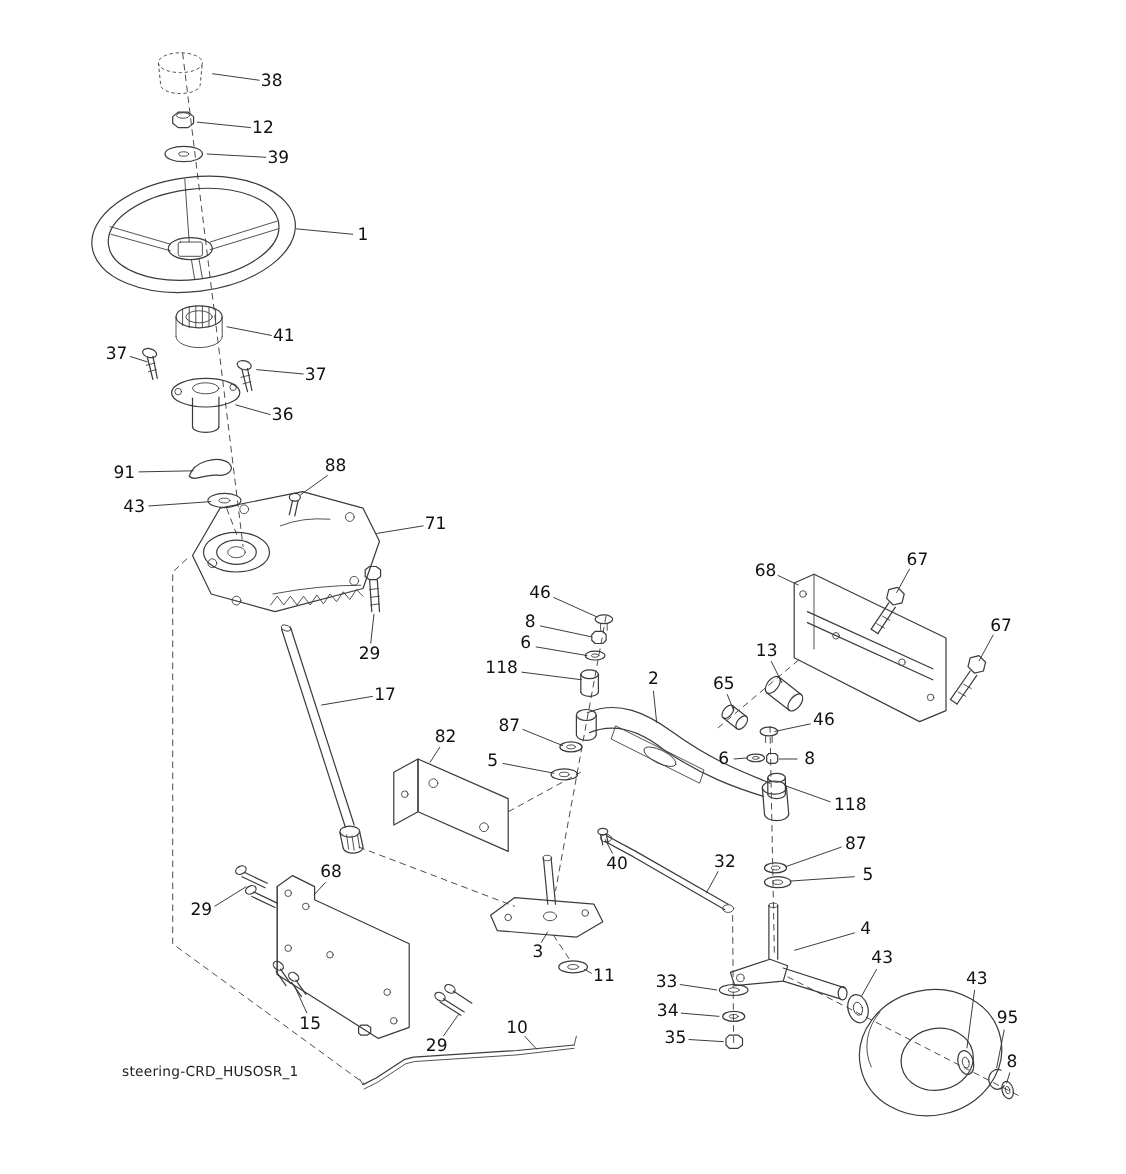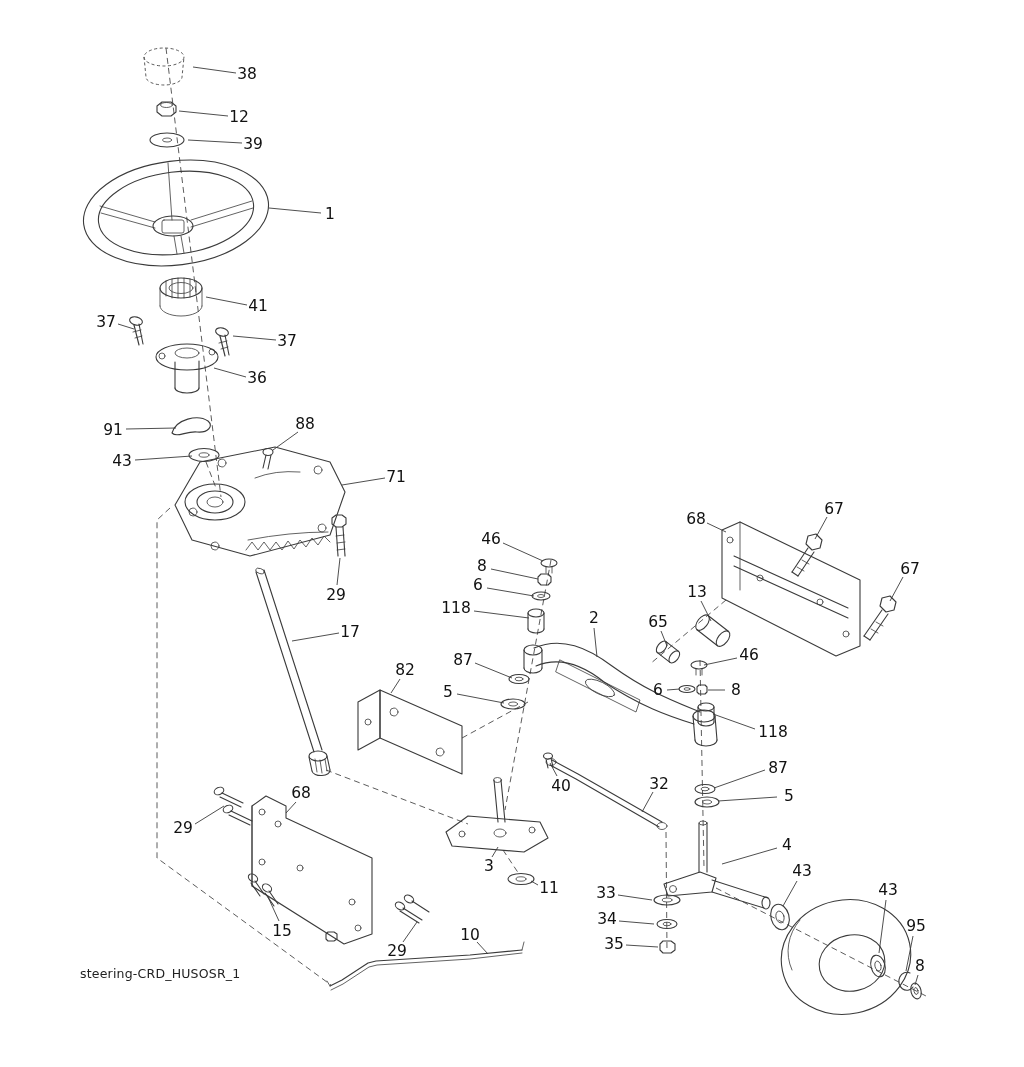--- a/index.html
+++ b/index.html
@@ -6,21 +6,21 @@
   .stage{position:relative;width:1024px;height:1067px;background:#ffffff;overflow:hidden;
          font-family:"DejaVu Sans",sans-serif;}
   .stage svg{position:absolute;left:0;top:0;}
   .part{fill:none;stroke:#3b3b3b;stroke-width:1.1;stroke-linejoin:round;stroke-linecap:round;}
   .thin{stroke-width:0.8;}
   .dash{fill:none;stroke:#4a4a4a;stroke-width:0.9;stroke-dasharray:6 4;}
   .dash2{fill:none;stroke:#4a4a4a;stroke-width:0.9;stroke-dasharray:3 2.5;}
   .leader{stroke:#3b3b3b;stroke-width:0.9;fill:none;}
   text.callout{font-family:"DejaVu Sans",sans-serif;font-size:15.5px;fill:#111;
                text-anchor:middle;dominant-baseline:middle;}
-  .diagram-id{position:absolute;left:80px;top:966px;font-size:12.5px;color:#222;
+  .diagram-id{position:absolute;left:111px;top:966px;font-size:12.5px;color:#222;
               font-family:"DejaVu Sans",sans-serif;letter-spacing:.2px;}
 </style>
 </head>
 <body>
 
 <div class="stage">
   <svg width="1024" height="1067" viewBox="0 0 1024 1067">
 
     <g>
       <line class="dash" x1="166" y1="48" x2="221" y2="497"></line>

